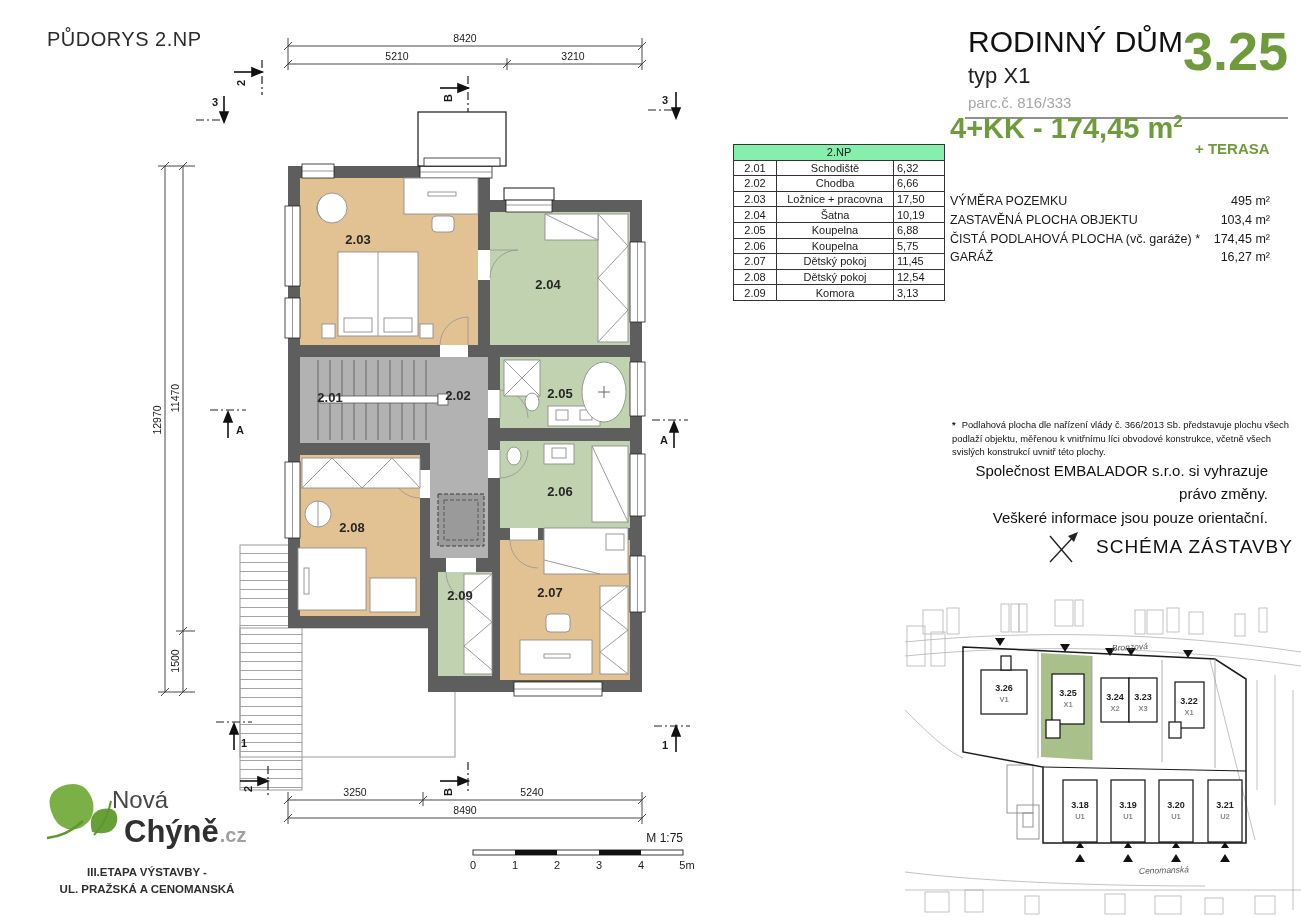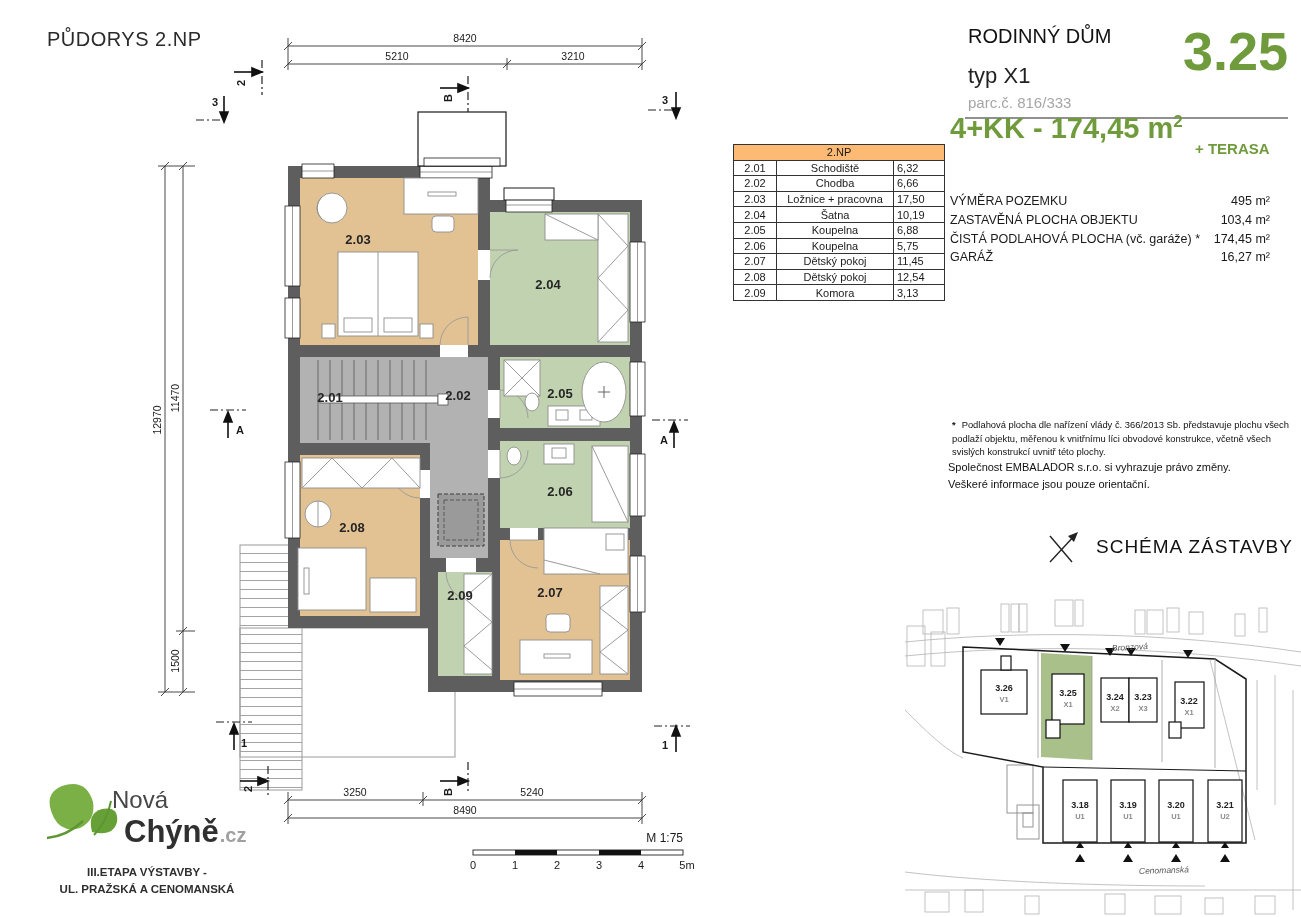--- a/index.html
+++ b/index.html
@@ -2,40 +2,40 @@
 <html><head>
 <meta charset="utf-8">
 <style>
   html,body{margin:0;padding:0;background:#e8e8e8;}
   .sheet{position:relative;width:1301px;height:917px;background:#fff;overflow:hidden;
          font-family:"Liberation Sans",sans-serif;color:#1a1a1a;}
   .abs{position:absolute;}
   
   #plan-title{left:47px;top:28px;font-size:20px;letter-spacing:.5px;color:#2b2b2b;}
   
-  #house-title{left:968px;top:25px;font-size:20px;color:#111;}
+  #house-title{left:968px;top:25px;font-size:30px;color:#111;}
   #house-number{left:1140px;top:20px;width:148px;text-align:right;font-size:54px;font-weight:bold;}
   #house-type{left:968px;top:63px;font-size:22px;color:#222;}
   #parcel{left:968px;top:94px;font-size:15px;color:#a6a6a6;}
   #title-rule{left:965px;top:117px;width:323px;border-top:2px solid #909090;height:0;}
   #size-line{left:950px;top:112px;font-size:29px;font-weight:bold;}
   #size-line sup{font-size:17px;}
   #terrace-note{left:1195px;top:140px;font-size:15px;font-weight:bold;}
   #specs{left:950px;top:192px;width:320px;font-size:12.5px;}
   .spec-row{display:flex;justify-content:space-between;height:18.7px;align-items:center;}
   .spec-row.gap{margin-top:19px;}
   #footnote{left:952px;top:418px;width:338px;font-size:9.4px;line-height:1.45;color:#111;}
   #footnote .star{font-weight:bold;margin-right:6px;}
-  #disclaimer{left:948px;top:459px;width:320px;font-size:11px;line-height:1.55;color:#111;}
+  #disclaimer{left:948px;top:459px;width:320px;font-size:15px;line-height:1.55;text-align:right;color:#111;}
   #schema-title{left:1096px;top:536px;font-size:19px;letter-spacing:1px;color:#111;}
   #logo-tagline{left:36px;top:864px;width:222px;text-align:center;font-size:11.5px;font-weight:bold;line-height:1.5;color:#2e2e2e;}
   
   #room-table{left:733px;top:144px;border-collapse:collapse;font-size:11px;}
   #room-table td,#room-table th{border:1px solid #333;padding:0 3px;height:14.6px;}
-  #room-table th{background:#fdba74;font-weight:normal;}
+  #room-table th{background:#86efac;font-weight:normal;}
   #room-table td.c{text-align:center;width:36px;}
   #room-table td.n{text-align:center;width:110px;}
   #room-table td.a{width:42px;padding-right:5px;}
   
   text{font-family:"Liberation Sans",sans-serif;fill:#1a1a1a;}
   .dim{font-size:10.5px;}
   .rm{font-size:13px;font-weight:bold;fill:#262626;}
   .mk{font-size:11px;font-weight:bold;}
   .sc{font-size:11px;}
   .sclabel{font-size:12px;}

